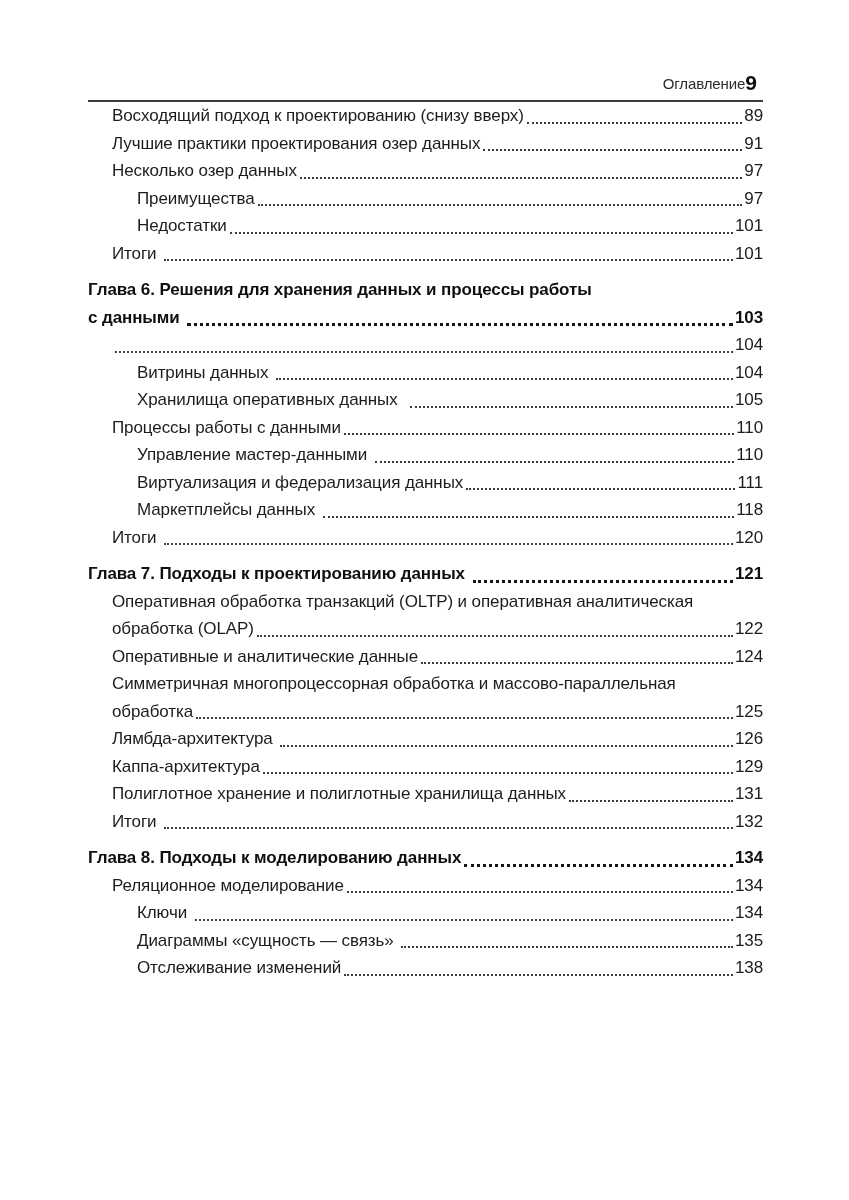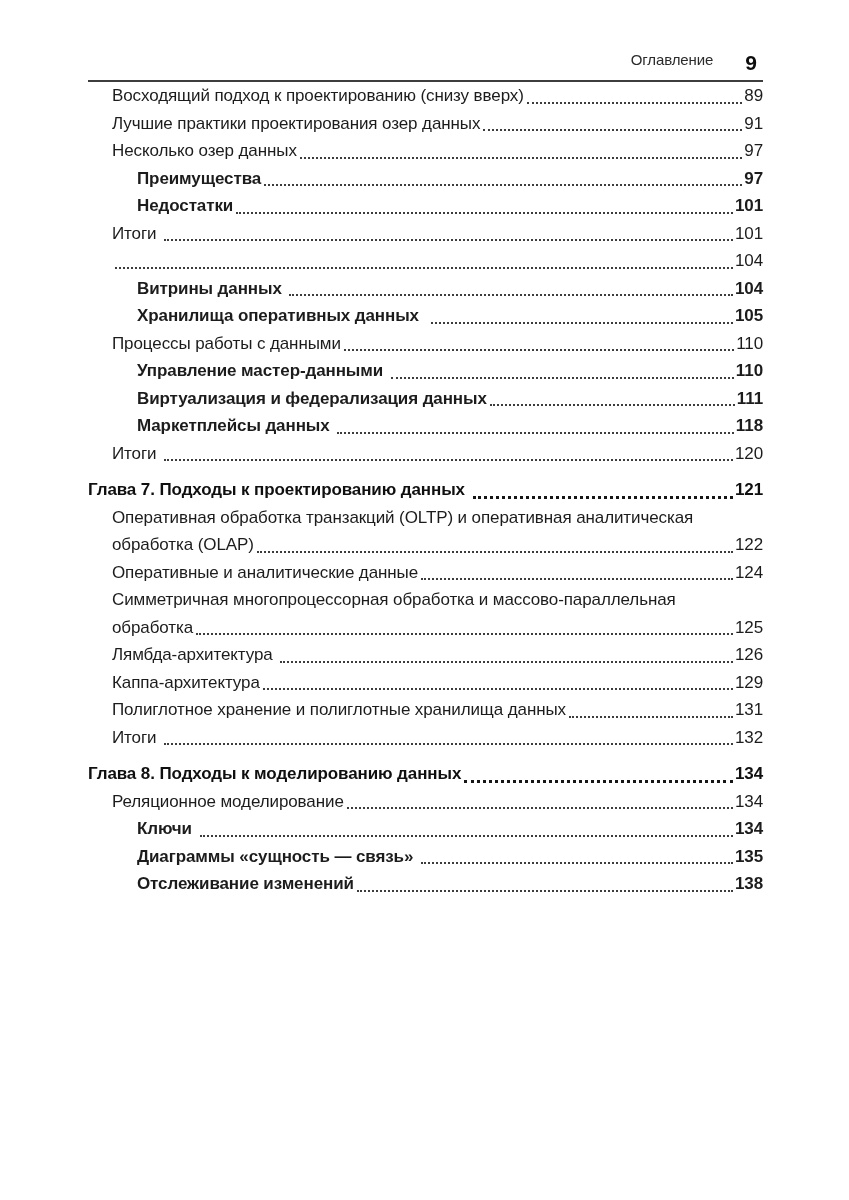--- a/index.html
+++ b/index.html
@@ -14,24 +14,23 @@
     background: #ffffff;
     box-sizing: border-box;
     padding: 0 86px 0 88px;
     font-family: "Liberation Sans", "DejaVu Sans", sans-serif;
     color: #1c1c1c;
     overflow: hidden;
   }
   .header {
     display: flex;
     justify-content: flex-end;
-    align-items: flex-start;
-    padding-top: 51px;
+    align-items: center;
+    padding-top: 71px;
     padding-right: 6px;
-    gap: 32px;
   }
   .h-title {
     font-size: 15px;
     color: #2b2b2b;
     letter-spacing: -0.1px;
   }
   .h-num {
     font-size: 21px;
     font-weight: 700;
     color: #0d0d0d;
@@ -39,21 +38,21 @@
   .rule {
     margin-top: 5px;
     border-bottom: 2px solid #3d3d3d;
   }
   .toc {
   }
   .entry { }
   .entry.gap { margin-top: 9px; }
   .entry.bold { font-weight: 700; color: #0f0f0f; }
   .entry.level-1 { padding-left: 24px; }
-  .entry.level-2 { padding-left: 49px; font-weight: bold; }
+  .entry.level-2 { padding-left: 49px; }
   .line {
     display: flex;
     align-items: baseline;
     line-height: 27.5px;
     font-size: 17px;
     letter-spacing: -0.1px;
     white-space: pre;
   }
   .t { flex: 0 0 auto; }
   .leader {
@@ -89,20 +88,24 @@
         <div class="line"><span class="t">Несколько озер данных</span><span class="leader"></span><span class="pg">97</span></div>
       </div>
       <div class="entry level-2">
         <div class="line"><span class="t">Преимущества</span><span class="leader"></span><span class="pg">97</span></div>
       </div>
       <div class="entry level-2">
         <div class="line"><span class="t">Недостатки</span><span class="leader"></span><span class="pg">101</span></div>
       </div>
       <div class="entry level-1">
         <div class="line"><span class="t">Итоги </span><span class="leader"></span><span class="pg">101</span></div>
+      </div>
+      <div class="entry level-0 bold gap">
+        <div class="line"><span class="t">Глава 6. Решения для хранения данных и процессы работы</span></div>
+        <div class="line"><span class="t">с данными </span><span class="leader"></span><span class="pg">103</span></div>
       </div>
       <div class="entry level-1">
         <div class="line"><span class="leader"></span><span class="pg">104</span></div>
       </div>
       <div class="entry level-2">
         <div class="line"><span class="t">Витрины данных </span><span class="leader"></span><span class="pg">104</span></div>
       </div>
       <div class="entry level-2">
         <div class="line"><span class="t">Хранилища оперативных данных  </span><span class="leader"></span><span class="pg">105</span></div>
       </div>

